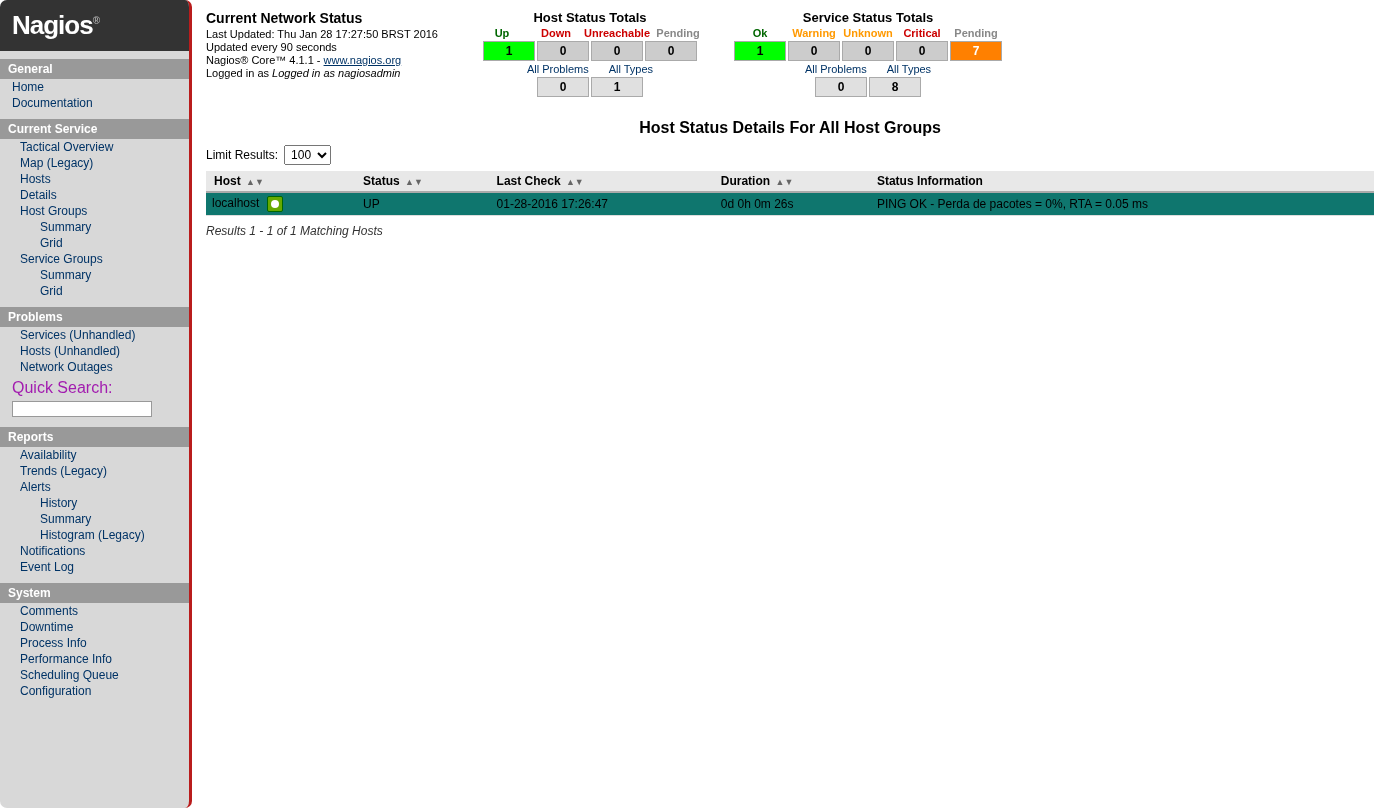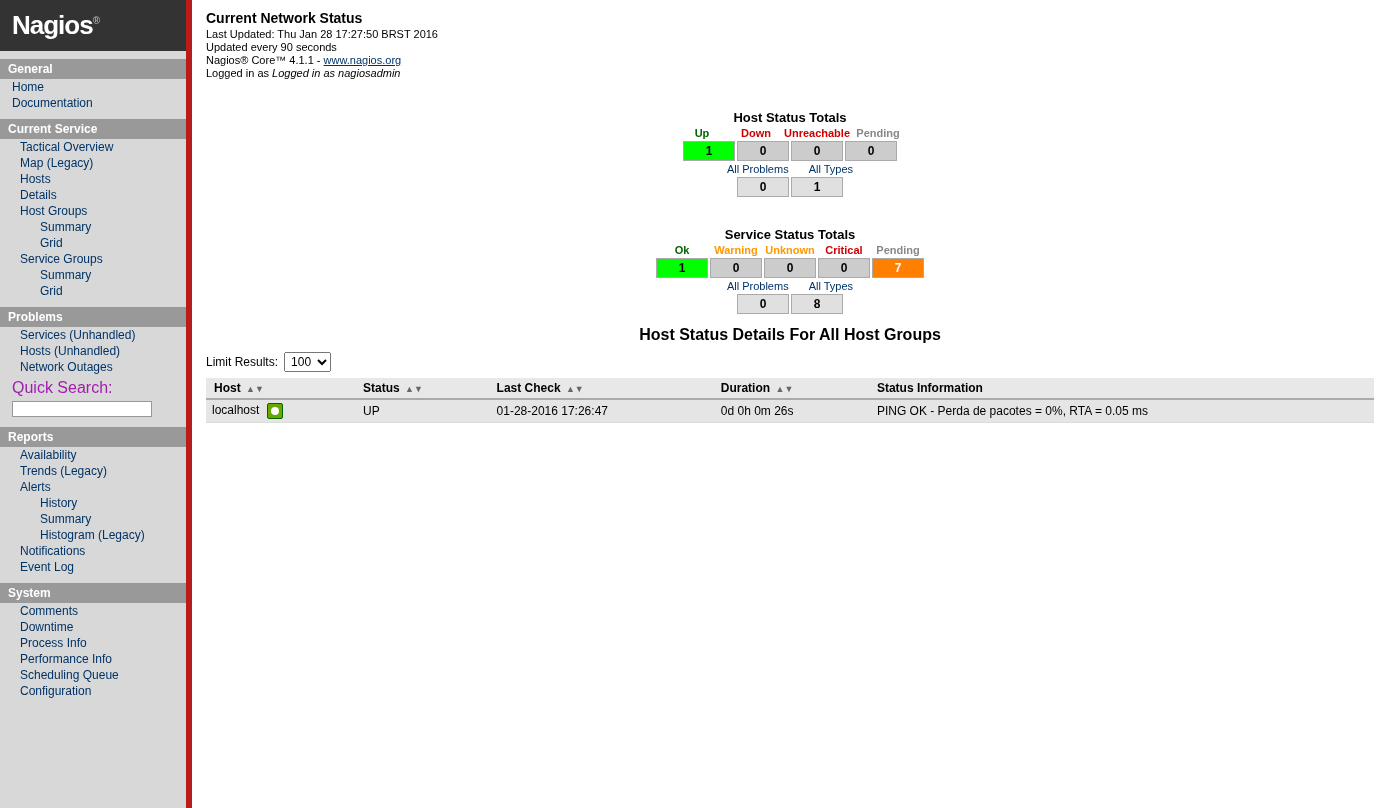--- a/index.html
+++ b/index.html
@@ -3,23 +3,24 @@
   <meta charset="utf-8">
   <style>
     * { margin: 0; padding: 0; box-sizing: border-box; }
     body { font-family: Arial, Helvetica, sans-serif; font-size: 12px; background: #fff; color: #000; display: flex; height: 808px; overflow: hidden; }
 
     
     #sidebar {
       width: 192px;
       min-width: 192px;
       background: #d8d8d8;
-      border-right: 6px solid #b91c1c;
+      border-right: 3px solid #b91c1c;
       overflow-y: auto;
       padding-bottom: 10px;
+      border-radius: 7px;
     }
 
     .logo-area {
       background: #333;
       padding: 10px 12px;
       display: flex;
       align-items: center;
     }
 
     .logo-text {
@@ -65,21 +66,21 @@
     
     #main {
       flex: 1;
       overflow-y: auto;
       padding: 10px 14px;
       background: #fff;
     }
 
     .main-header {
       display: flex;
-      flex-direction: column;
+      flex-direction: row;
       gap: 30px;
       margin-bottom: 8px;
     }
 
     .network-status-block {
       min-width: 240px;
     }
 
     .network-status-title {
       font-size: 14px;
@@ -169,21 +170,21 @@
 
     
     .view-links { margin-bottom: 6px; }
     .view-links a { display: block; color: #036; font-size: 12px; text-decoration: none; margin-bottom: 1px; }
 
     
     .page-title {
       font-size: 16px;
       font-weight: bold;
       text-align: center;
-      margin: 12px 0 8px;
+      margin: 22px 0 8px;
       color: #000;
     }
 
     .limit-results {
       display: flex;
       align-items: center;
       gap: 6px;
       font-size: 12px;
       margin-bottom: 6px;
     }
@@ -202,21 +203,21 @@
       text-align: left;
       padding: 3px 8px;
       background: #e8e8e8;
       border-bottom: 2px solid #aaa;
       white-space: nowrap;
     }
     .host-table td {
       padding: 3px 8px;
       border-bottom: 1px solid #ddd;
     }
-    .host-table tr.up-row td { background: #e5e5e5; }
+    .host-table tr.up-row td { background: #0f766e; }
     .host-table tr.up-row td:first-child { padding-left: 6px; }
 
     .sort-icon {
       font-size: 9px;
       color: #666;
       margin-left: 2px;
     }
 
     .host-icon {
       display: inline-block;
@@ -416,14 +417,15 @@
           <span class="host-icon" title="UP"></span>
         </td>
         <td>UP</td>
         <td>01-28-2016 17:26:47</td>
         <td>0d 0h 0m 26s</td>
         <td>PING OK - Perda de pacotes = 0%, RTA = 0.05 ms</td>
       </tr>
     </tbody>
   </table>
 
+  <div class="results-text">Results 1 - 1 of 1 Matching Hosts</div>
 
 </div>
 
 </body></html>

